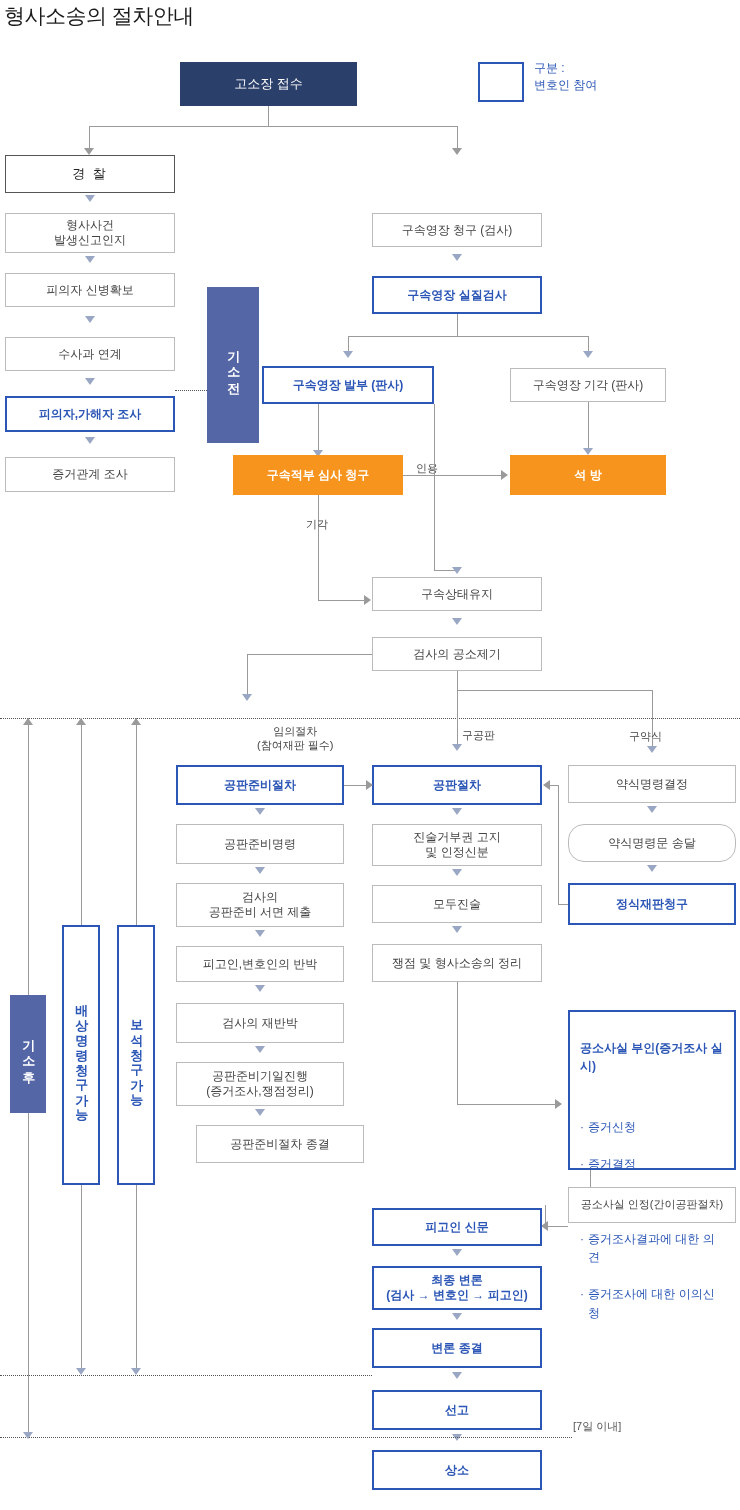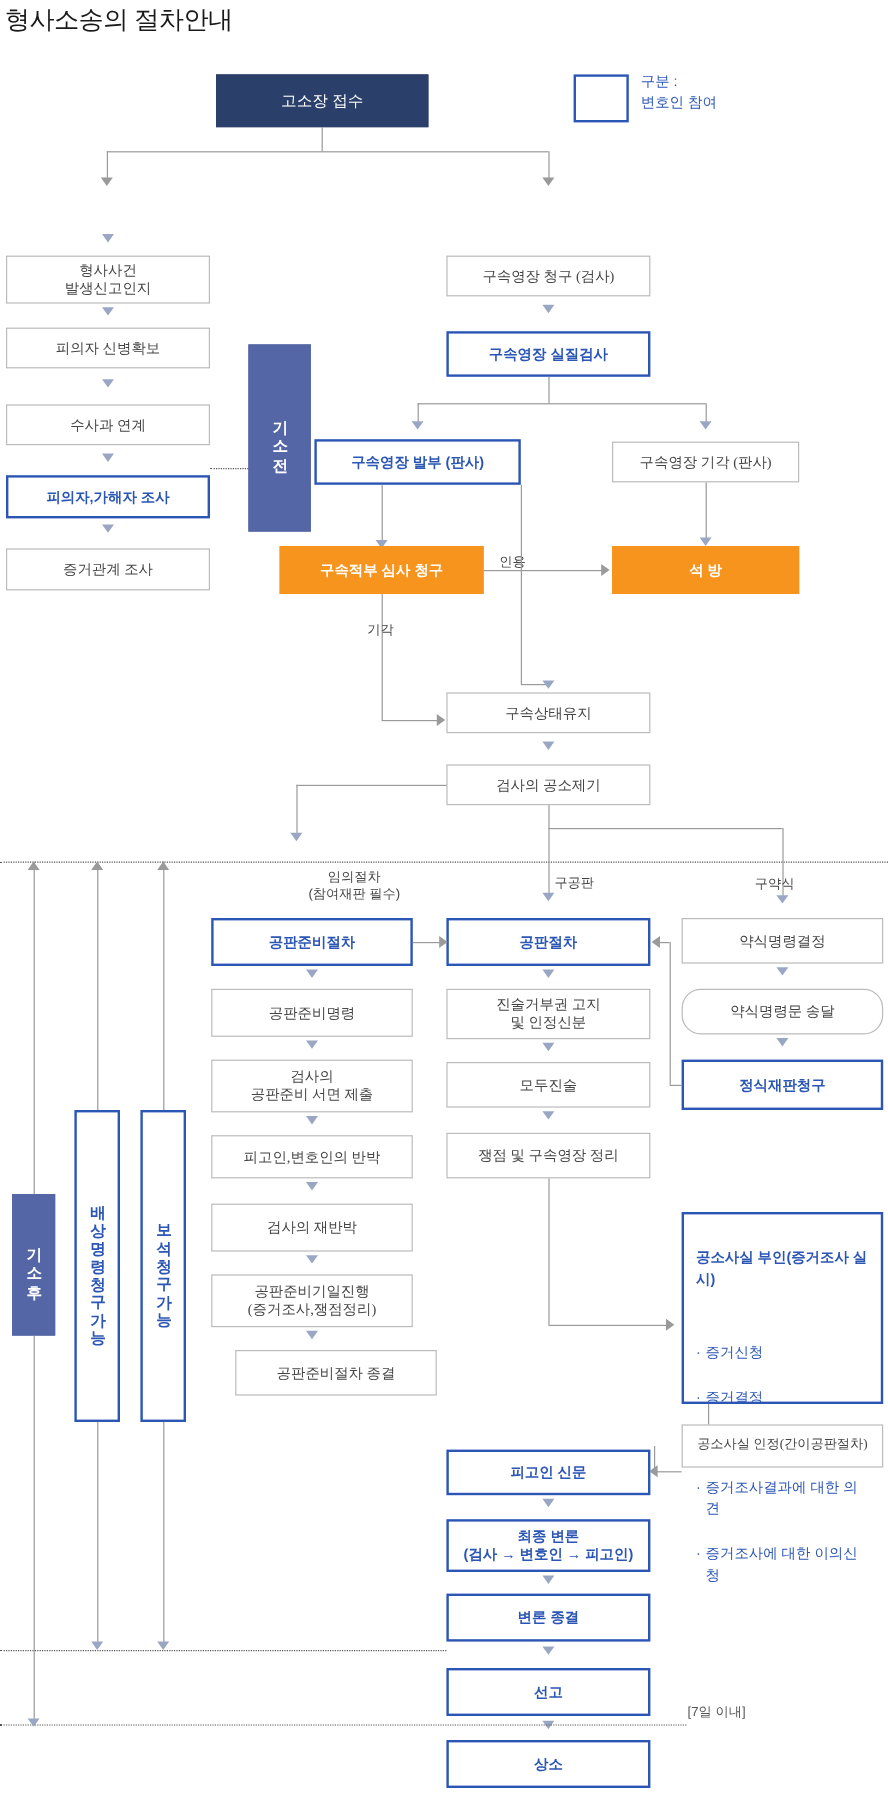--- a/index.html
+++ b/index.html
@@ -17,21 +17,21 @@
   
   .node{
     position:absolute;box-sizing:border-box;display:flex;align-items:center;justify-content:center;
     text-align:center;line-height:1.25;background:#fff;border:1px solid #999;
     font-size:12px;color:#333;white-space:pre-line;
   }
   .n-dark{background:#2b3f6b;border:1px solid #2b3f6b;color:#fff;font-size:13px;}
   .n-strong{border:1px solid #555;font-size:13px;color:#222;letter-spacing:2px;}
   .n-blue{border:2px solid #2b56b5;color:#2b56b5;font-weight:bold;}
   .n-orange{background:#f7941e;border:1px solid #f7941e;color:#fff;font-weight:bold;}
-  .n-gray{border:1px solid #bbb;color:#444;font-family:Liberation Serif, serif;}
+  .n-gray{border:1px solid #bbb;color:#444;}
   .n-vert{
     background:#5566a6;border:1px solid #5566a6;color:#fff;font-weight:bold;
     writing-mode:vertical-rl;text-orientation:upright;letter-spacing:3px;font-size:13px;
   }
   .n-vert-blue{
     background:#fff;border:2px solid #2b56b5;color:#2b56b5;font-weight:bold;
     writing-mode:vertical-rl;text-orientation:upright;letter-spacing:2px;font-size:13px;
   }
   .n-bluebox-list{
     border:2px solid #2b56b5;color:#2b56b5;display:block;text-align:left;
@@ -70,20 +70,21 @@
 
   <div class="node n-dark" style="left:180px;top:62px;width:177px;height:44px;">고소장 접수</div>
 
   <div class="ln lnv" style="left:268px;top:106px;height:20px;"></div>
   <div class="ln lnh" style="left:89px;top:126px;width:368px;"></div>
   <div class="ln lnv" style="left:89px;top:126px;height:26px;"></div>
   <div class="ln lnv" style="left:457px;top:126px;height:26px;"></div>
   <div class="ar ar-d-g" style="left:84px;top:148px;"></div>
   <div class="ar ar-d-g" style="left:452px;top:148px;"></div>
 
+  <div class="node n-strong" style="left:5px;top:155px;width:170px;height:38px;">경 찰</div>
 
   <div class="node n-gray" style="left:5px;top:213px;width:170px;height:40px;">형사사건
 발생신고인지</div>
   <div class="node n-gray" style="left:5px;top:273px;width:170px;height:34px;">피의자 신병확보</div>
   <div class="node n-gray" style="left:5px;top:337px;width:170px;height:34px;">수사과 연계</div>
   <div class="node n-gray" style="left:5px;top:457px;width:170px;height:35px;">증거관계 조사</div>
   <div class="node n-blue" style="left:5px;top:396px;width:170px;height:36px;">피의자,가해자 조사</div>
 
   <div class="ar ar-d" style="left:85px;top:195px;"></div>
   <div class="ar ar-d" style="left:85px;top:256px;"></div>
@@ -170,21 +171,21 @@
 (증거조사,쟁점정리)</div>
   <div class="ar ar-d" style="left:255px;top:1109px;"></div>
   <div class="node n-gray" style="left:176px;top:1125px;width:168px;height:38px;margin-left:20px;">공판준비절차 종결</div>
 
   <div class="ar ar-d" style="left:452px;top:808px;"></div>
   <div class="node n-gray" style="left:372px;top:824px;width:170px;height:42px;">진술거부권 고지
 및 인정신분</div>
   <div class="ar ar-d" style="left:452px;top:869px;"></div>
   <div class="node n-gray" style="left:372px;top:885px;width:170px;height:38px;">모두진술</div>
   <div class="ar ar-d" style="left:452px;top:926px;"></div>
-  <div class="node n-gray" style="left:372px;top:944px;width:170px;height:38px;">쟁점 및 구속영장 정리</div>
+  <div class="node n-gray" style="left:372px;top:944px;width:170px;height:38px;">쟁점 및 형사소송의 정리</div>
 
   <div class="ar ar-d" style="left:647px;top:806px;"></div>
   <div class="node n-gray" style="left:568px;top:824px;width:168px;height:38px;border-radius:16px;">약식명령문 송달</div>
   <div class="ar ar-d" style="left:647px;top:865px;"></div>
   <div class="node n-blue" style="left:568px;top:883px;width:168px;height:42px;">정식재판청구</div>
 
   <div class="ln lnv" style="left:558px;top:785px;height:119px;"></div>
   <div class="ln lnh" style="left:550px;top:785px;width:8px;"></div>
   <div class="ln lnh" style="left:558px;top:904px;width:10px;"></div>
   <div class="ar ar-l" style="left:543px;top:780px;"></div>

